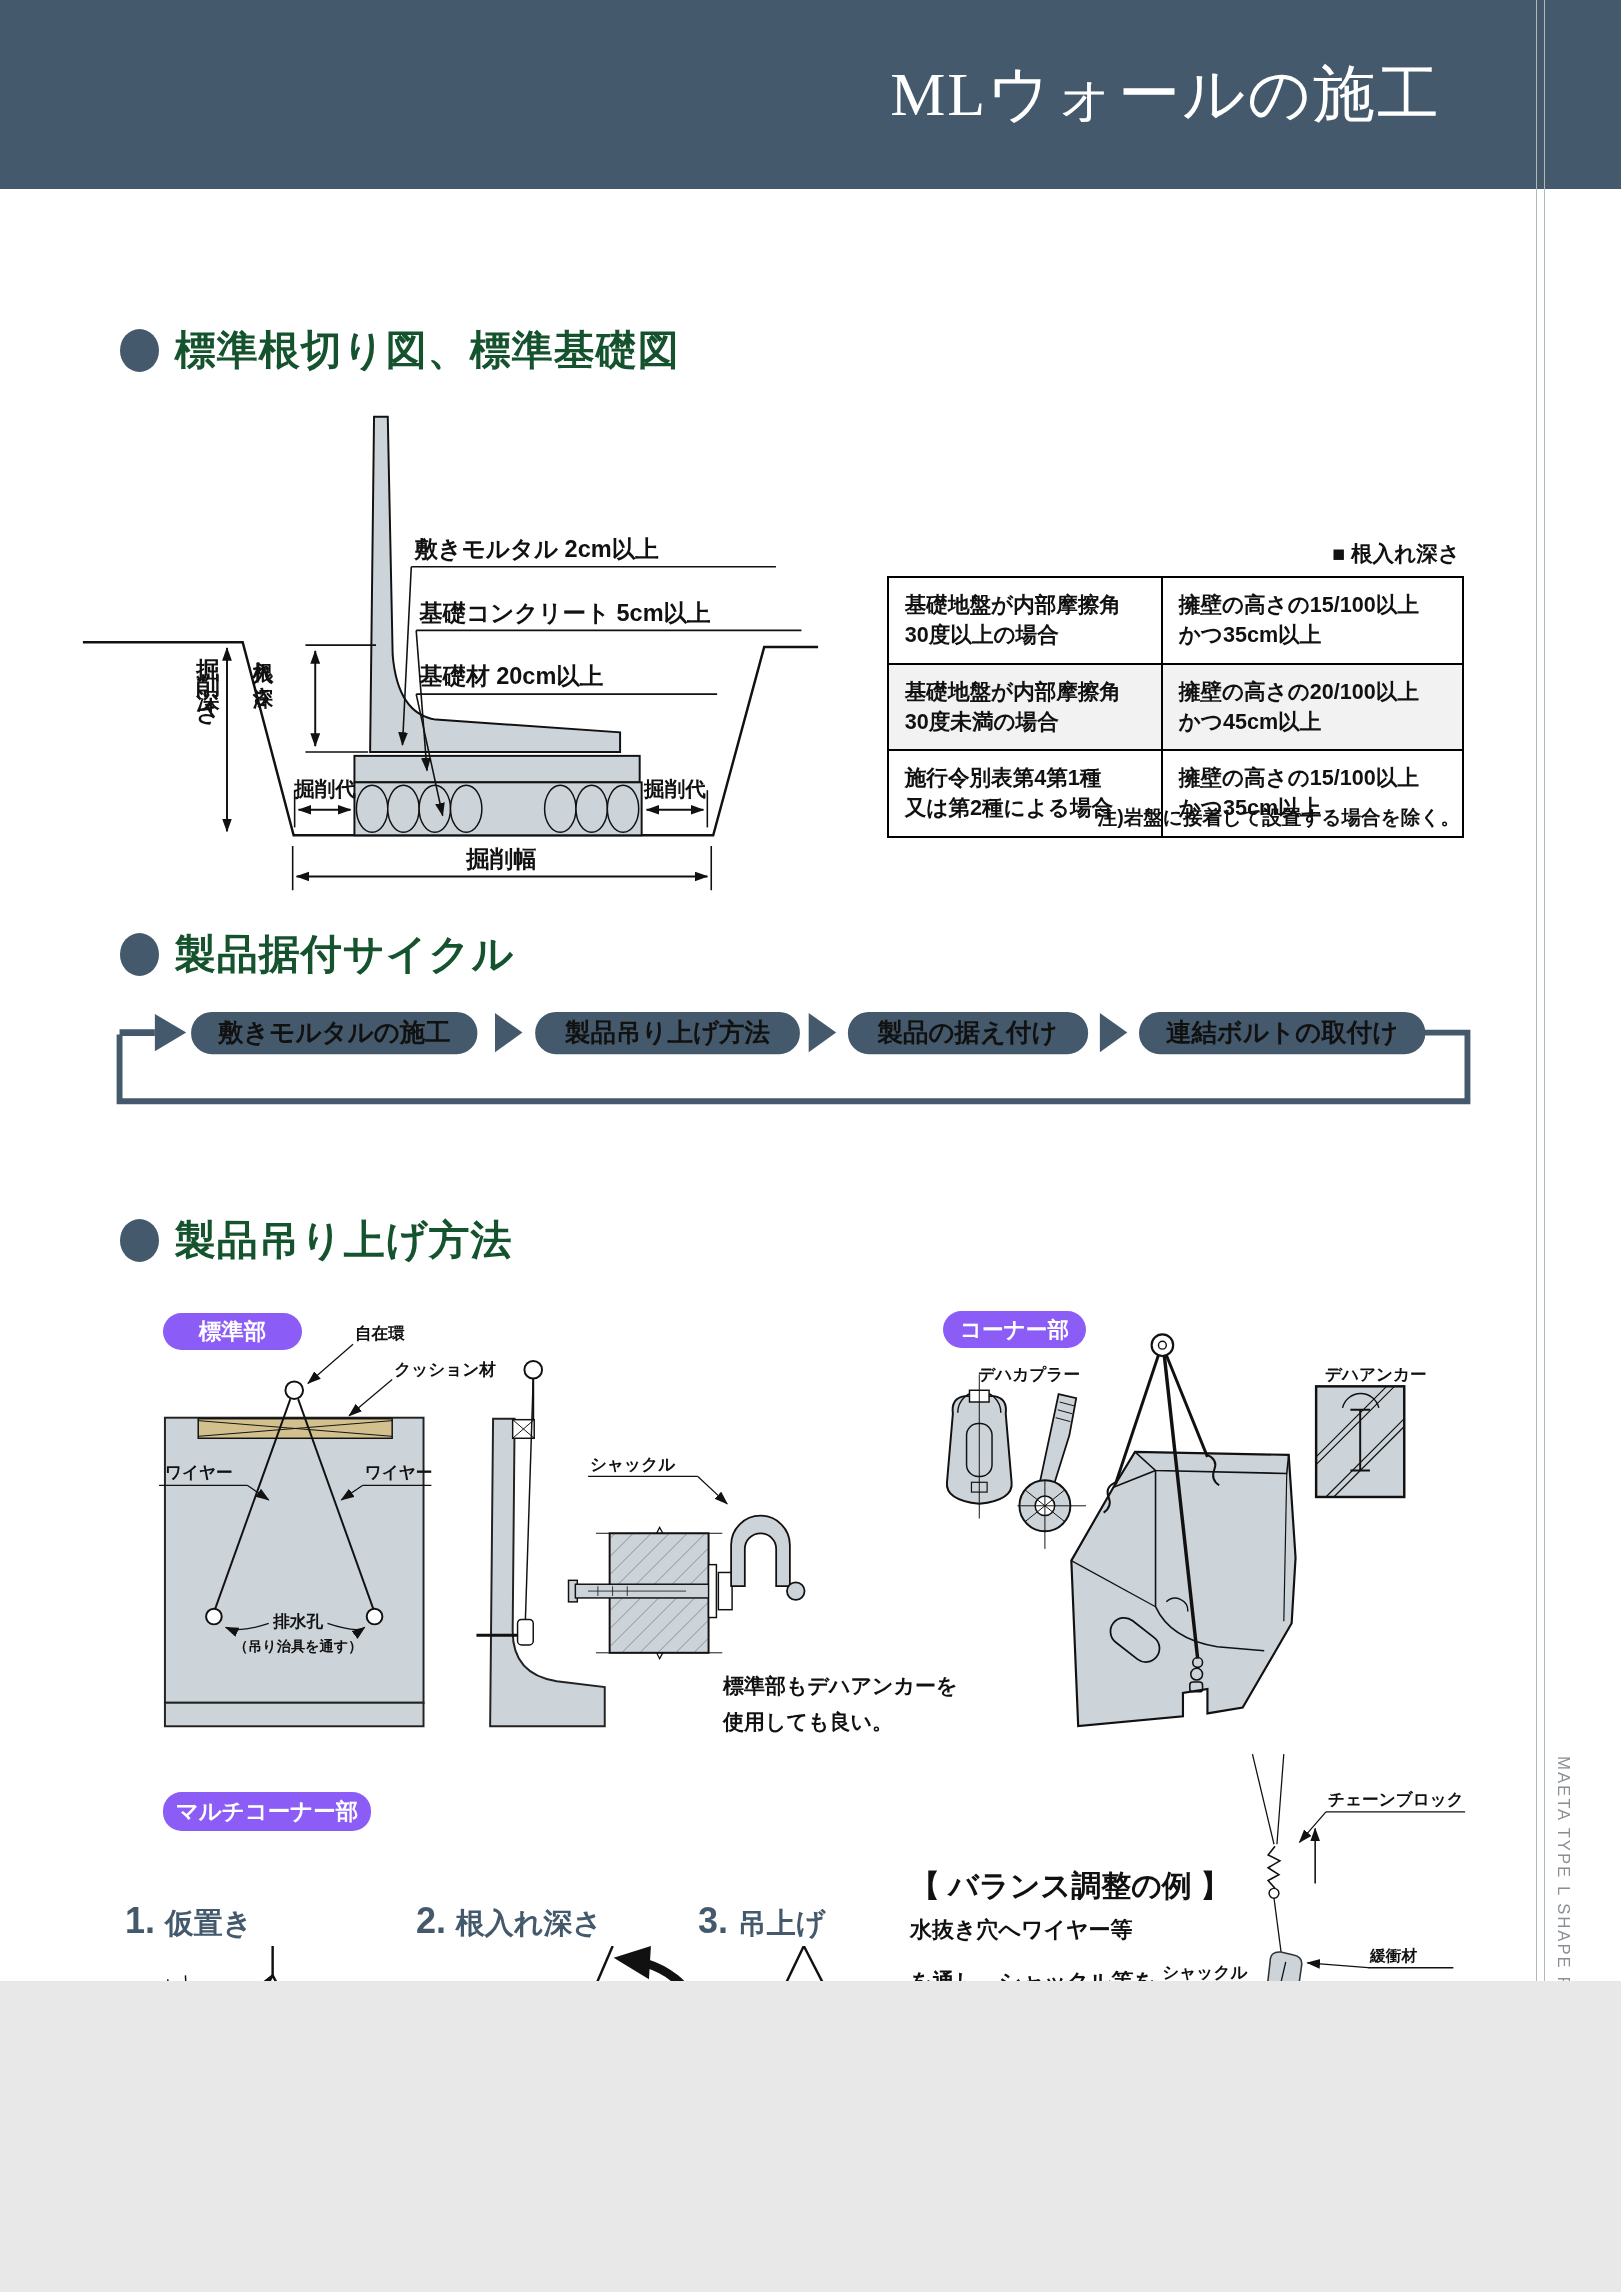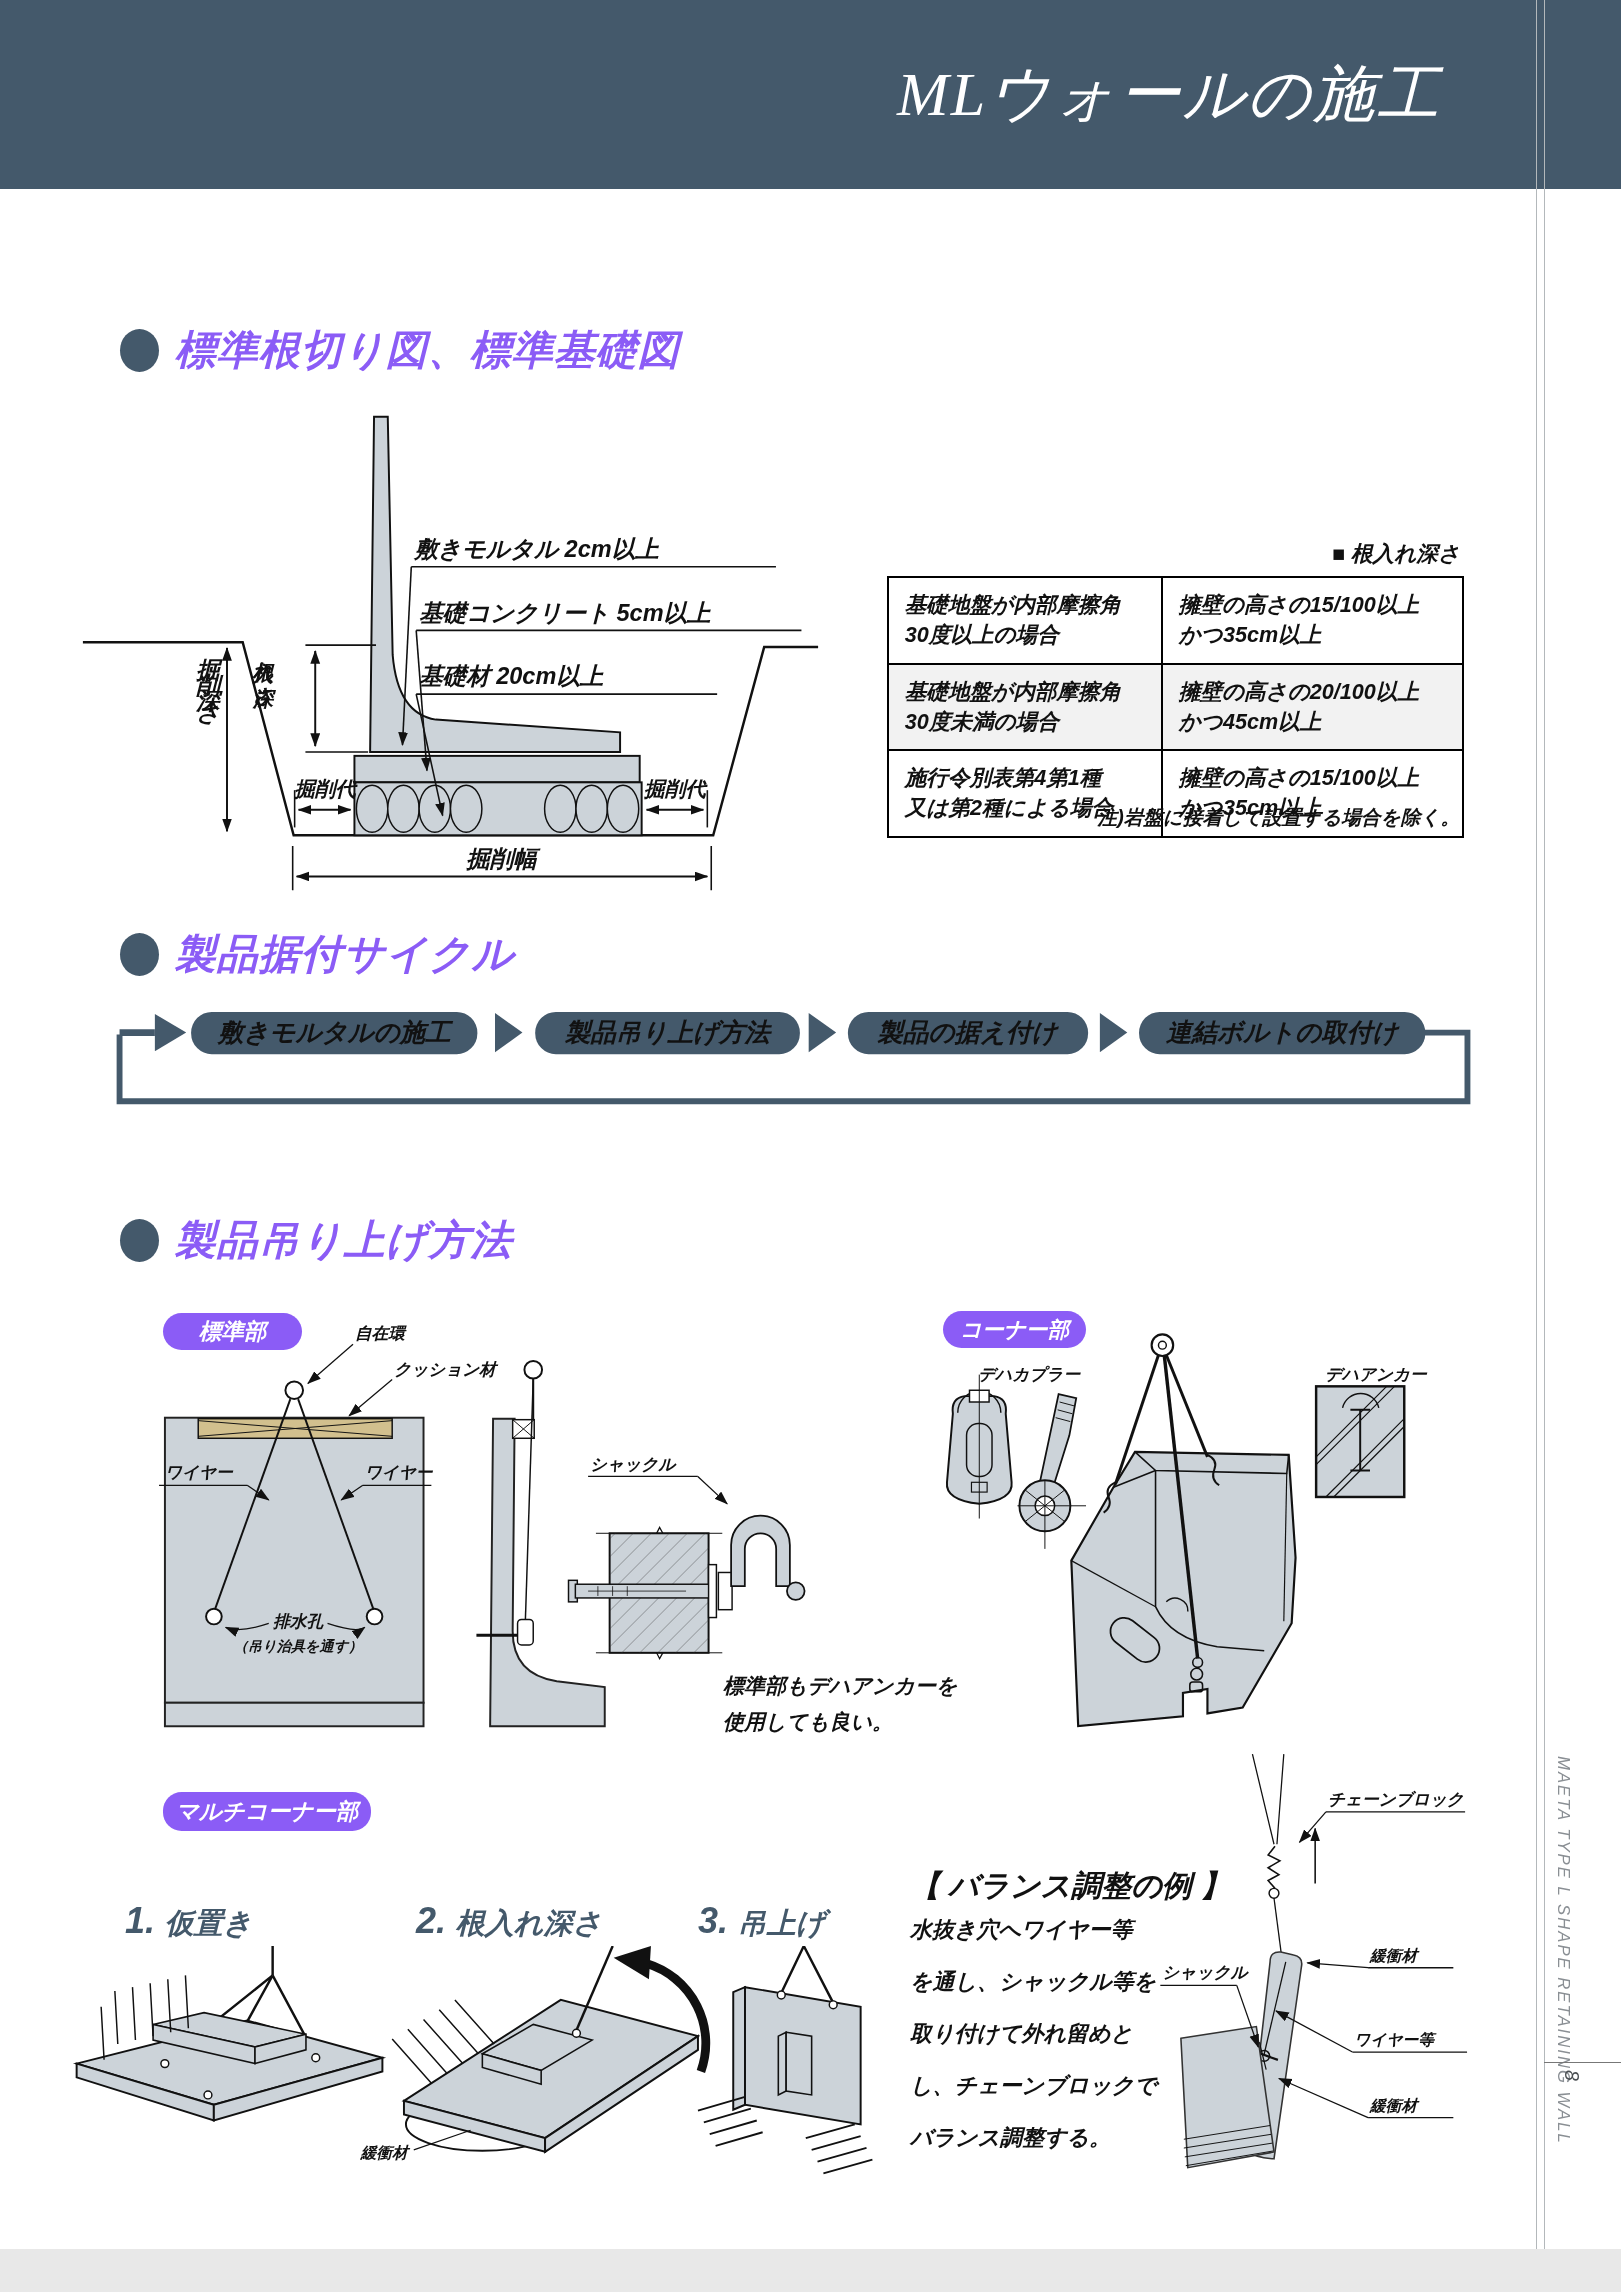--- a/index.html
+++ b/index.html
@@ -1,32 +1,32 @@
 <!DOCTYPE html>
 <html><head>
 <meta charset="utf-8">
 <style>
   html,body{margin:0;padding:0;background:#e8e8e8;}
-  #page{position:relative;width:1621px;height:2249px;background:#ffffff;overflow:hidden;
-        font-family:"Liberation Sans","DejaVu Sans",sans-serif;color:#111;font-style:italic;}
+  #page{position:relative;width:1621px;height:1981px;background:#ffffff;overflow:hidden;
+        font-family:"Liberation Sans","DejaVu Sans",sans-serif;color:#111;}
   .abs{position:absolute;}
   
   #header{left:0;top:0;width:1621px;height:189px;background:#44596b;}
   #page-title{top:63px;right:180px;font-family:"Liberation Serif","DejaVu Serif",serif;
     font-size:62px;color:#ffffff;letter-spacing:2px;line-height:1;white-space:nowrap;}
   
   .vrule{top:0;width:1px;height:2293px;background:#b3b8bb;}
   #sidebar-text{left:1553px;top:1756px;writing-mode:vertical-rl;text-orientation:mixed;
     font-size:16.7px;letter-spacing:2px;color:#8a8f94;white-space:nowrap;}
   #page-num-rule{left:1544px;top:2062px;width:77px;border-top:1.5px solid #777;}
   #page-num{left:1560px;top:2070px;writing-mode:vertical-rl;font-size:19.6px;color:#4a4f52;}
   
   .sec-head{display:flex;align-items:center;gap:15.7px;}
   .sec-bullet{width:39px;height:43px;border-radius:50%;background:#44596b;flex:0 0 auto;}
-  .sec-label{font-size:41px;font-weight:bold;color:#8b5cf6;letter-spacing:1px;white-space:nowrap;}
+  .sec-label{font-size:41px;font-weight:bold;color:#14532d;letter-spacing:1px;white-space:nowrap;}
   
   .vlabel{writing-mode:vertical-rl;text-orientation:upright;font-weight:bold;color:#111;white-space:nowrap;}
   
   #found-table{left:887px;top:576px;width:573px;border:2px solid #000;}
   .ft-row{display:grid;grid-template-columns:274px 1fr;border-bottom:2px solid #000;}
   .ft-row:last-child{border-bottom:none;border-radius:31px;}
   .ft-cell{min-height:69px;display:flex;align-items:center;padding:7.8px 7.8px 7.8px 15.7px;
     font-size:21.6px;font-weight:600;line-height:30px;white-space:pre-line;}
   .ft-cell.c1{border-right:2px solid #000;}
   .ft-alt{background:#f2f2f2;}

